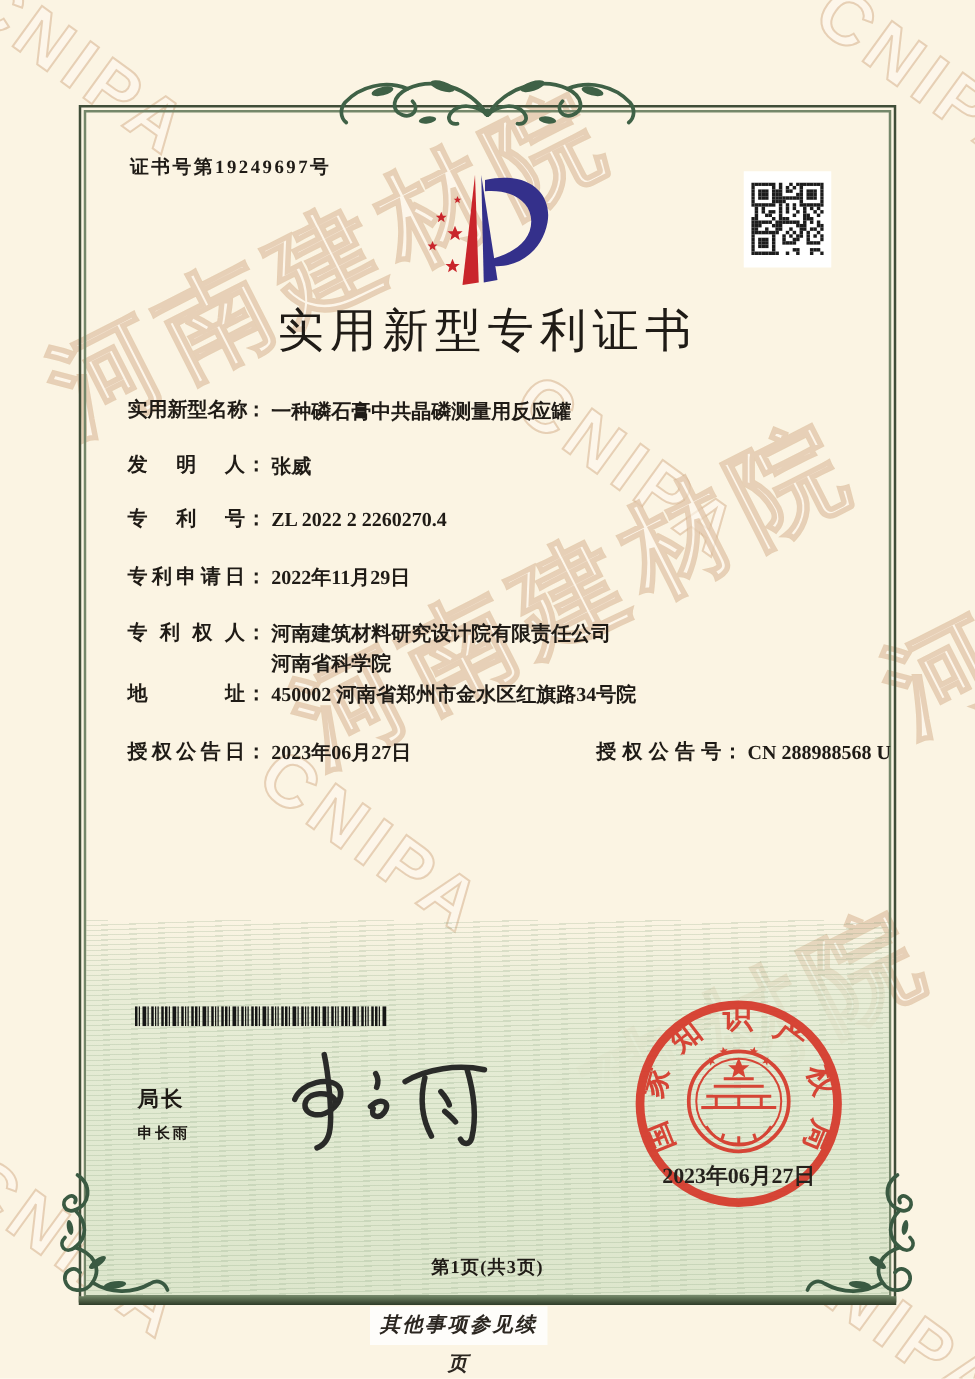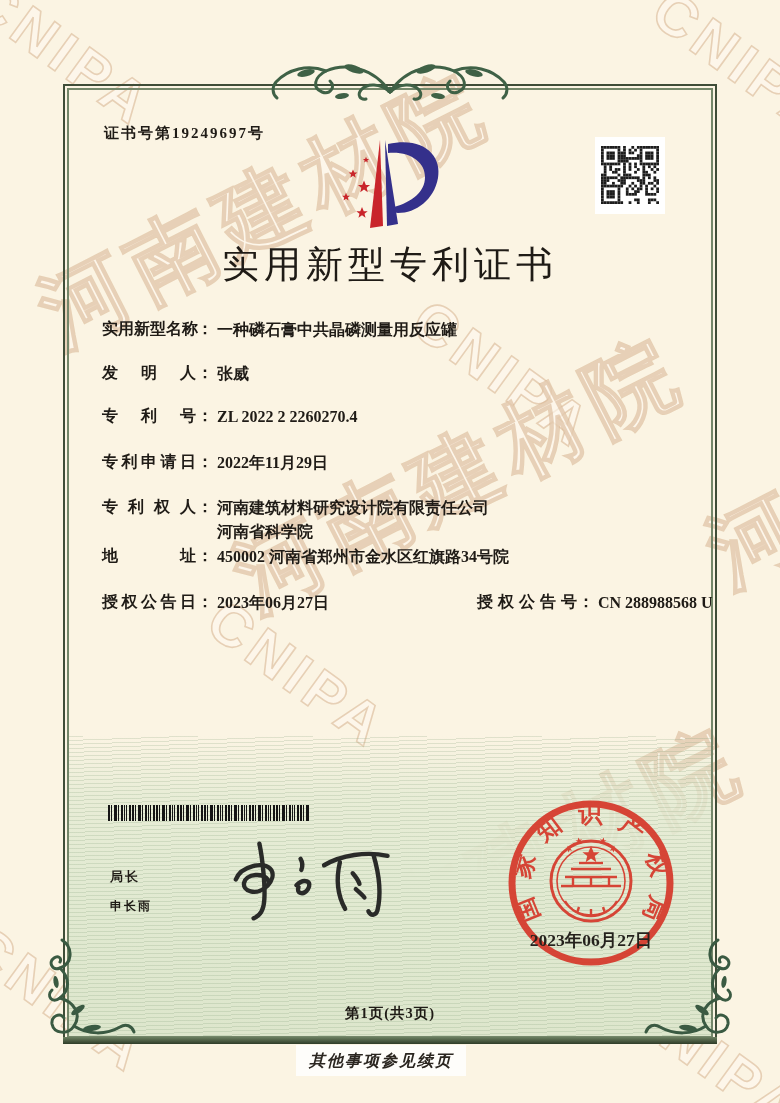--- a/index.html
+++ b/index.html
@@ -43,29 +43,29 @@
   .val{display:inline-block;vertical-align:top;line-height:24px;}
   .r1{top:318px;} .r2{top:362px;} .r3{top:405px;} .r4{top:451px;}
   .r5{top:496px;} .r6{top:545px;} .r7{top:591px;}
   .grant-no{position:absolute;left:375px;top:0;}
   .grant-no .lbl{width:100px;}
   .body-text{position:absolute;left:100px;top:627px;width:588px;font-size:15px;line-height:25px;
              font-style:italic;font-weight:600;text-align:justify;color:#282420;}
   .body-text p{margin:0;text-indent:2em;}
   .body-text p + p{margin-top:8px;}
   .barcode{position:absolute;left:108px;top:805px;}
-  .officer-title{position:absolute;left:110px;top:868px;font-size:13px;font-weight:700;letter-spacing:2px;
+  .officer-title{position:absolute;left:110px;top:868px;font-size:17px;font-weight:700;letter-spacing:2px;
                  font-family:"Liberation Sans","DejaVu Sans",sans-serif;}
   .officer-name{position:absolute;left:110px;top:898px;font-size:12px;font-weight:700;letter-spacing:2px;
                 font-family:"Liberation Sans","DejaVu Sans",sans-serif;}
   .signature{position:absolute;left:222px;top:834px;}
   .seal{position:absolute;left:501px;top:789px;mix-blend-mode:multiply;}
   .page-num{position:absolute;left:63px;top:1004px;width:654px;text-align:center;
             font-size:14.5px;font-weight:700;letter-spacing:1px;}
-  .note-box{position:absolute;left:296px;top:1045px;width:170px;height:31px;background:#fefdfa;
+  .note-box{position:absolute;left:296px;top:1045px;width:142px;height:31px;background:#fefdfa;
             text-align:center;line-height:31px;font-size:16px;font-weight:700;font-style:italic;
             letter-spacing:2px;color:#2b2620;z-index:4;}
 </style>
 </head>
 <body>
 
 <div class="page">
 
   <div class="wm-layer">
     <span class="wm wm-en down" style="left:-40px;top:18px">CNIPA</span>

